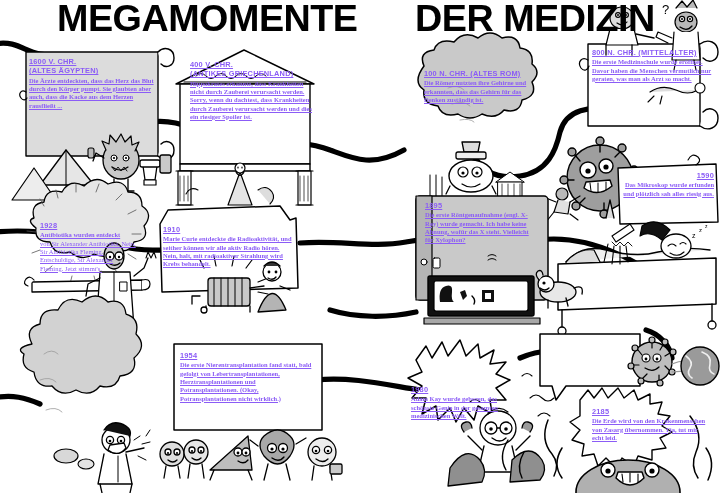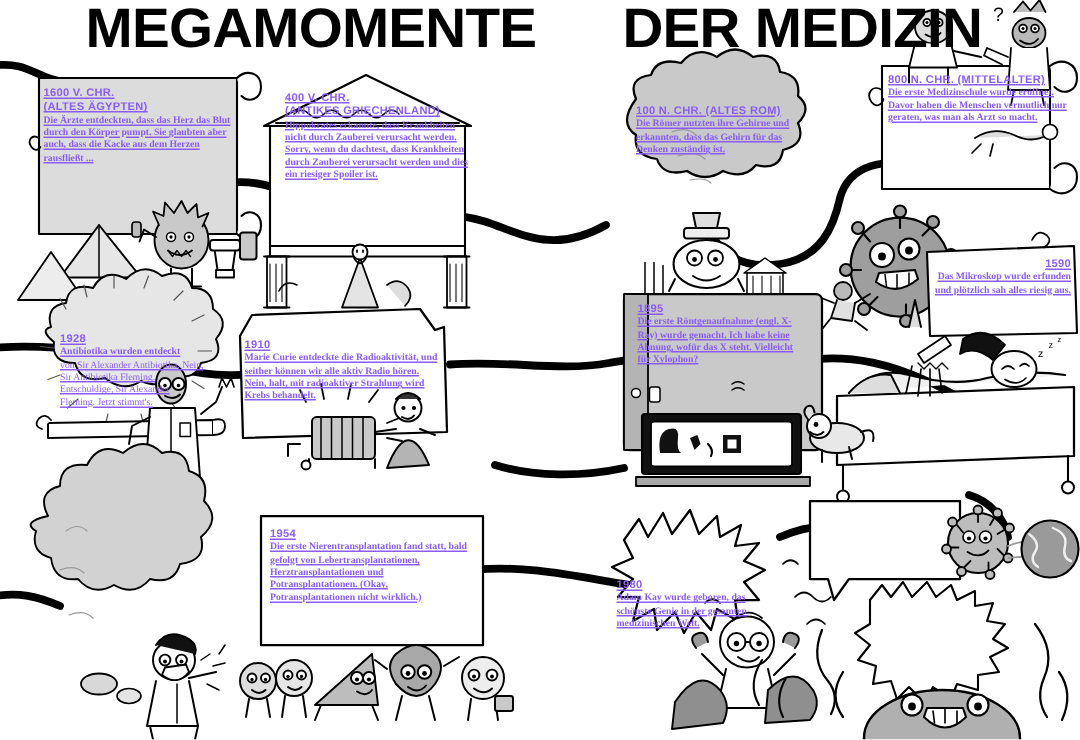--- a/index.html
+++ b/index.html
@@ -597,14 +597,20 @@
   </div>
 
   <div class="box" id="box-1980">
     <div class="inner">
       <div class="hd">1980</div>
       <p class="bd">Adam Kay wurde geboren, das schönste Genie in der gesamten medizinischen Welt.</p>
     </div>
   </div>
 
 
+  <div class="box" id="box-2185">
+    <div class="inner">
+      <div class="hd">2185</div>
+      <p class="bd">Die Erde wird von den Krakenmenschen von Zasarg übernommen. Tja, tut mir echt leid.</p>
+    </div>
+  </div>
 
 </div>
 
 </body></html>

